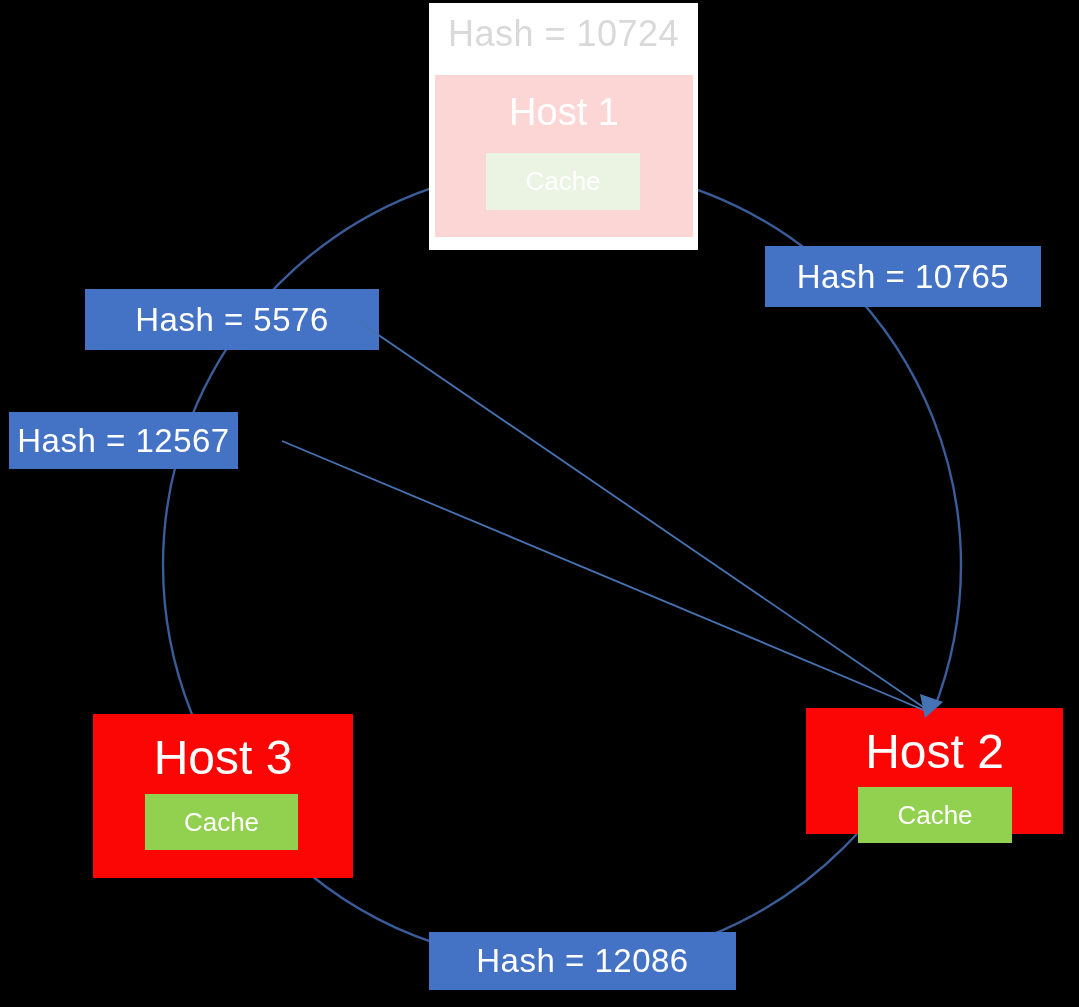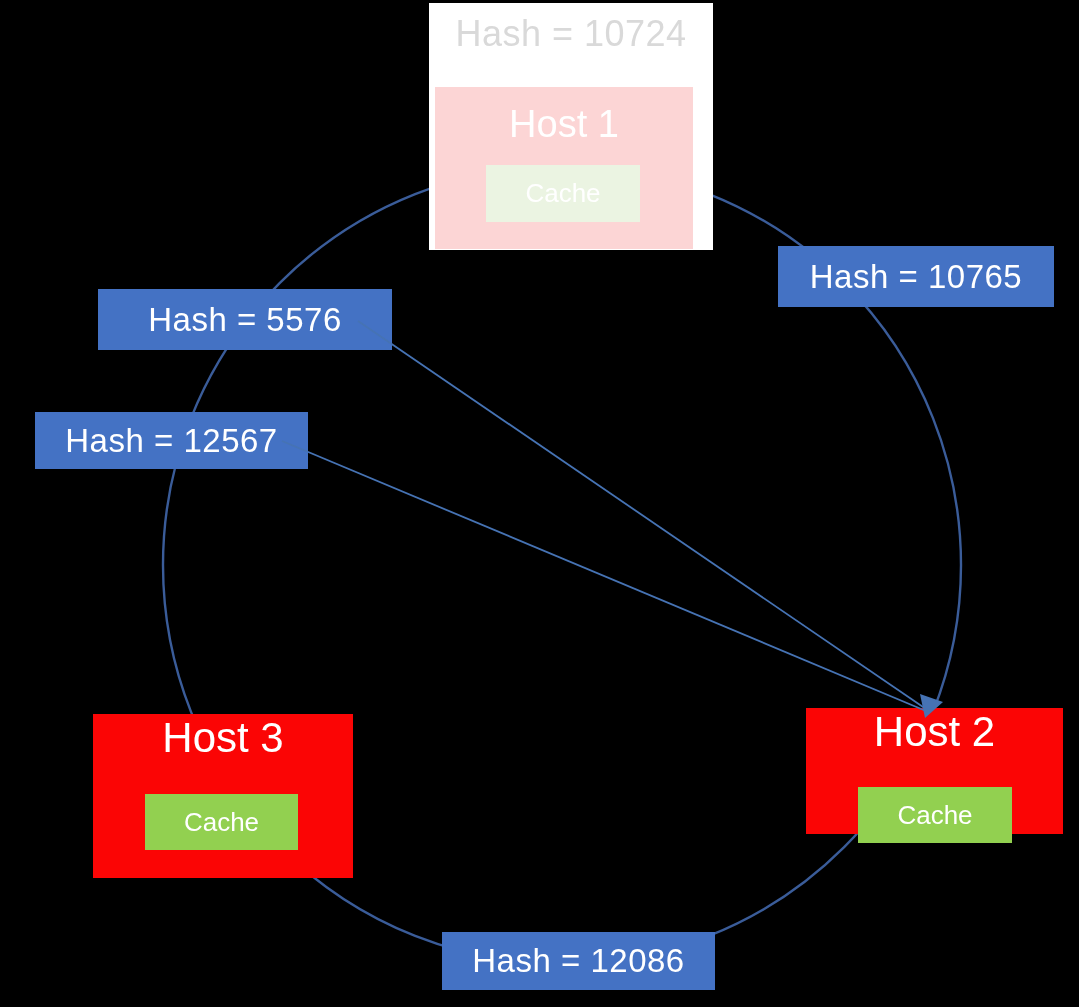--- a/index.html
+++ b/index.html
@@ -18,38 +18,38 @@
     position: absolute;
     background: #4472C4;
     color: #ffffff;
     display: flex;
     align-items: center;
     justify-content: center;
     font-size: 33px;
     font-weight: 400;
     letter-spacing: 0.5px;
     white-space: pre;
-    margin-left: 13px;
   }
   .label-10765 { left: 765px; top: 246px; width: 276px; height: 61px; }
   .label-5576  { left: 85px;  top: 289px; width: 294px; height: 61px; }
-  .label-12567 { left: 22px;   top: 412px; width: 273px; height: 57px; }
-  .label-12086 { left: 429px; top: 932px; width: 273px; height: 58px; }
+  .label-12567 { left: 9px;   top: 412px; width: 229px; height: 57px; }
+  .label-12086 { left: 429px; top: 932px; width: 307px; height: 58px; }
 
   
   .host-box {
     position: absolute;
     background: #FB0505;
     color: #ffffff;
     text-align: center;
   }
   .host-box-2 { left: 806px; top: 708px; width: 257px; height: 126px; }
   .host-box-3 { left: 93px;  top: 714px; width: 260px; height: 164px; }
   .host-title {
-    font-size: 42px;
+    margin-top: 16px;
+    font-size: 48px;
     font-weight: 400;
     color: #ffffff;
   }
   .cache-box {
     position: absolute;
     background: #92D050;
     color: #ffffff;
     display: flex;
     align-items: center;
     justify-content: center;
@@ -58,36 +58,35 @@
   }
   .cache-2 { left: 52px; top: 79px; width: 154px; height: 56px; }
   .cache-3 { left: 52px; top: 80px; width: 153px; height: 56px; }
 
   
   .host1-wrapper {
     position: absolute;
     left: 429px; top: 3px;
     width: 269px; height: 247px;
     background: #ffffff;
-    padding-left: 15px;
   }
   .host1-hash-text {
     position: absolute;
     left: 0; top: 10px;
     width: 100%;
     text-align: center;
     font-size: 36px;
     font-weight: 400;
     color: #D9D9D9;
     letter-spacing: 0.5px;
     white-space: pre;
   }
   .host1-box {
     position: absolute;
-    left: 6px; top: 84px;
+    left: 6px; top: 72px;
     width: 258px; height: 162px;
     background: #FCD5D5;
     text-align: center;
     color: #ffffff;
   }
   .host1-title {
     margin-top: 16px;
     font-size: 38px;
     font-weight: 400;
     color: #ffffff;

